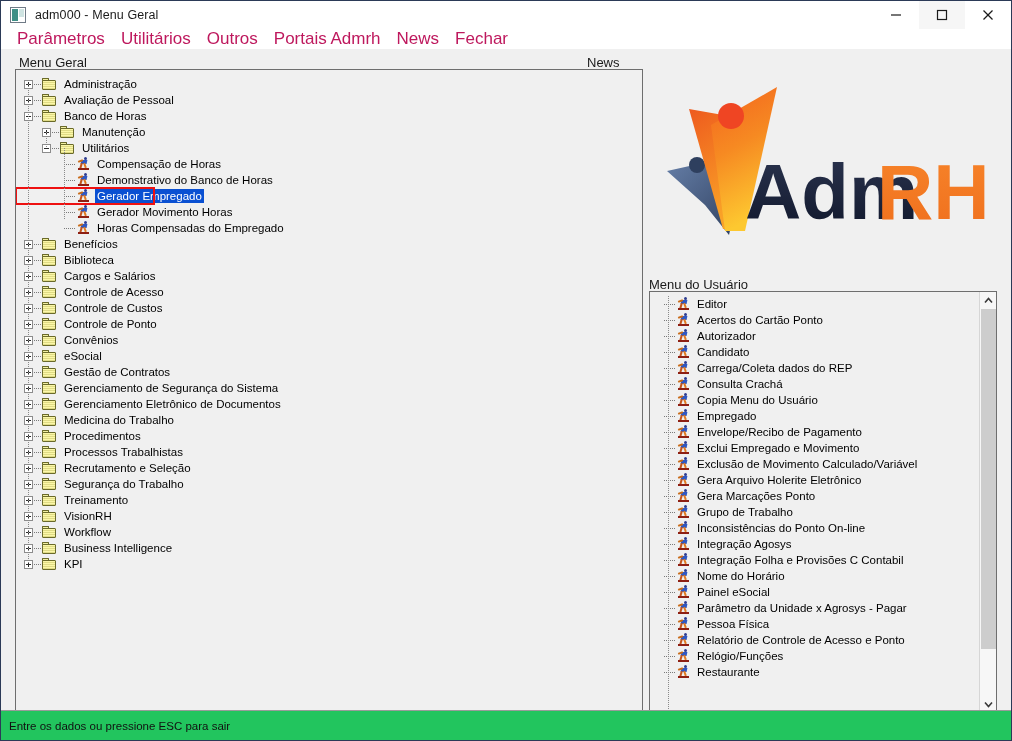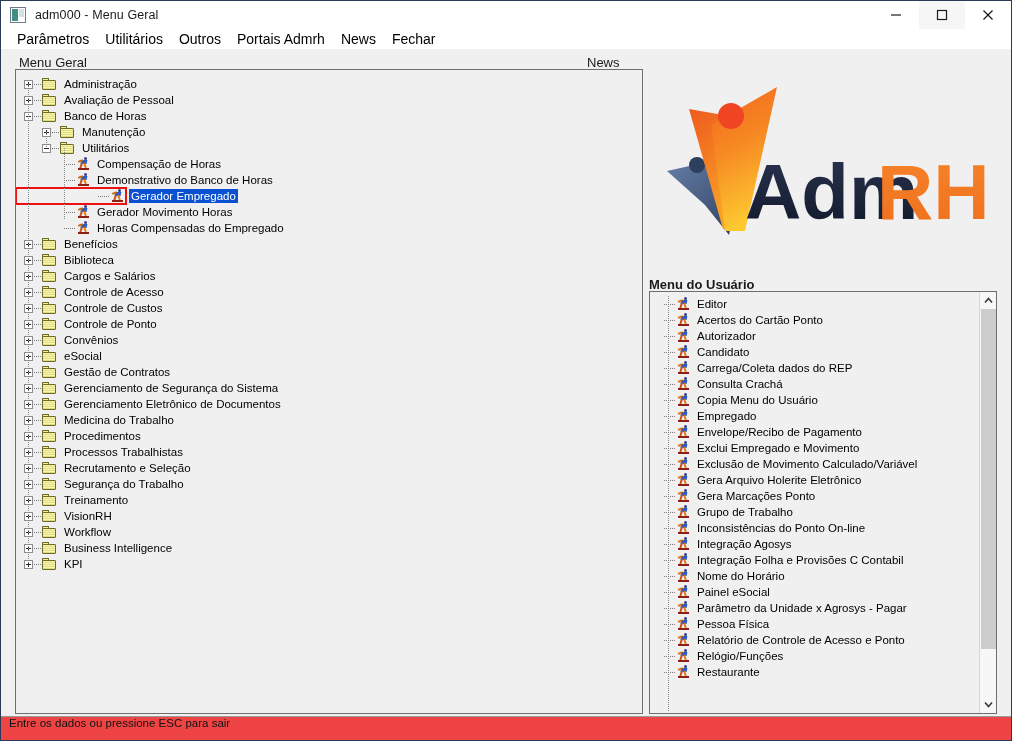--- a/index.html
+++ b/index.html
@@ -56,42 +56,42 @@
 
   
   #menubar {
     position: absolute; top: 28px; left: 0;
     width: 1010px; height: 20px;
     background: #ffffff;
     display: flex; align-items: center;
     padding-left: 8px;
   }
   .menu-item {
-    font-size: 14px; color: #000000;
+    font-size: 17px; color: #be185d;
     padding: 1px 8px;
     white-space: nowrap;
     cursor: default;
   }
 
   
   #client {
     position: absolute; top: 48px; left: 0;
     width: 1010px; height: 691px;
     background: #f0f0f0;
   }
 
   
   .panel-caption {
     position: absolute;
     font-size: 13px; color: #1a1a1a;
     white-space: nowrap;
   }
   #cap-menugeral { left: 18px;  top: 6px; }
   #cap-news      { left: 586px; top: 6px; text-align: right; }
-  #cap-menuusuario { left: 648px; top: 228px; font-weight: bold; }
+  #cap-menuusuario { left: 648px; top: 228px; }
 
   
   #tree-panel {
     position: absolute;
     left: 14px; top: 20px;
     width: 628px; height: 645px;
     background: #f0f0f0;
     border: 1px solid #6e6e6e;
     overflow: hidden;
   }
@@ -140,22 +140,21 @@
     padding: 0 2px;
     line-height: 14px;
   }
   .row.selected .label {
     background: #0a50d2;
     color: #ffffff;
   }
   .row.redbox {
     outline: 2px solid #ee1111;
     outline-offset: -1px;
-    width: 110px;
-    padding-left: 34px;
+    width: 138px;
   }
 
   
   .ind { display: inline-block; flex: 0 0 auto; height: 16px; }
 
   
   .exp {
     position: relative;
     width: 9px; height: 9px;
     flex: 0 0 auto;
@@ -270,24 +269,24 @@
     position: absolute;
     left: 1px; top: 17px;
     width: 15px; height: 340px;
     background: #cdcdcd;
   }
 
   
   #statusbar {
     position: absolute;
     left: 0; bottom: 0;
-    width: 1010px; height: 24px;
-    background: #ef4444;
+    width: 1010px; height: 30px;
+    background: #22c55e;
     border-top: 1px solid #9a9a9a;
-    display: flex; align-items: flex-start;
+    display: flex; align-items: center;
   }
   #status-text {
     font-size: 11.5px; color: #111111;
     margin-left: 8px; white-space: nowrap;
   }
 
   
   #logo-svg { display: block; }
 </style>
 </head>

